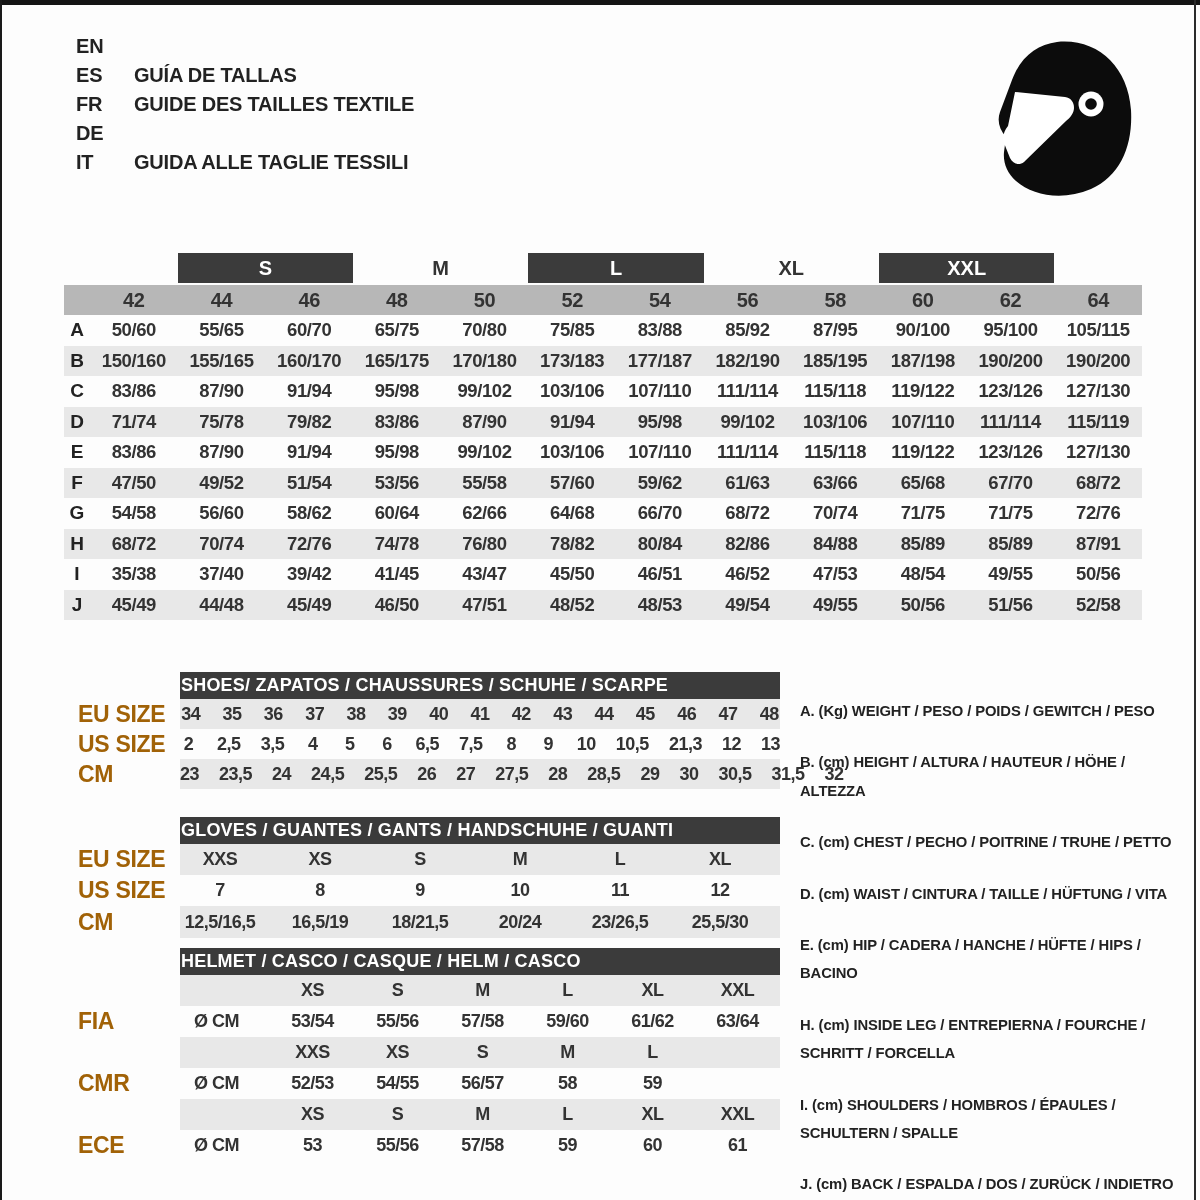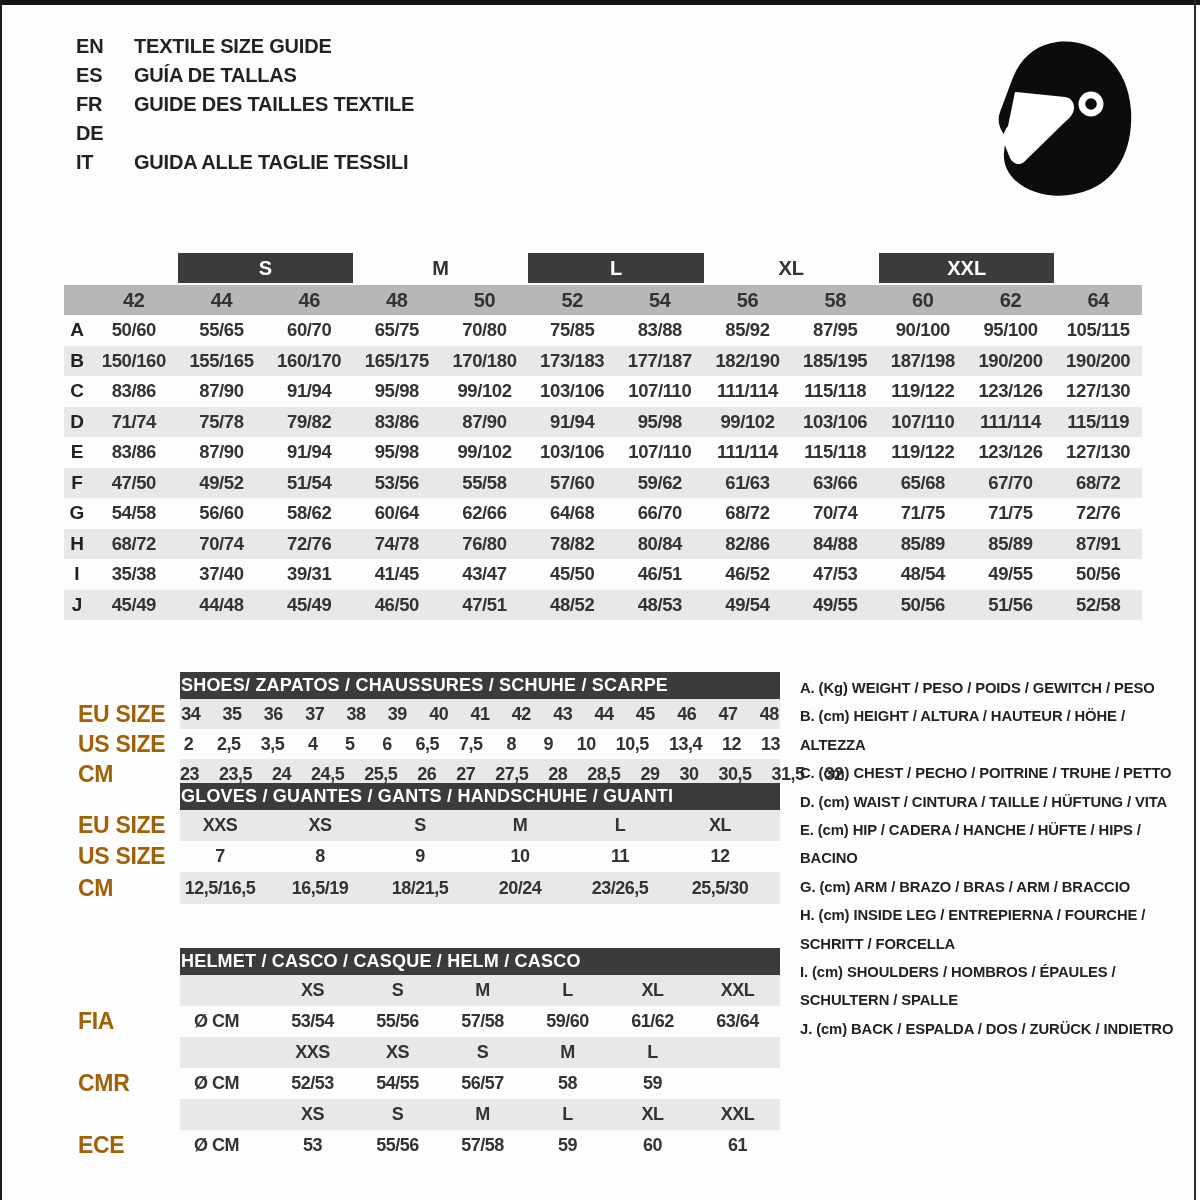--- a/index.html
+++ b/index.html
@@ -46,33 +46,32 @@
   .scell{font-size:18px;font-weight:bold;text-align:center;color:#333;letter-spacing:-0.5px;white-space:nowrap;}
   .cols15{grid-template-columns:repeat(15,1fr);}
   .cols6{grid-template-columns:repeat(6,80px) 1fr;}
   .colsH{grid-template-columns:80px repeat(6,65px) 1fr;}
   .shoes-row,.gloves-row{height:30px;}
   .helm-row{height:31px;}
   .unit-cell{text-align:left;padding-left:14px;}
 
   
   .legend{position:absolute;left:800px;top:674px;width:392px;}
-  .legend-item{font-size:14.8px;font-weight:bold;line-height:28.4px;color:#222;letter-spacing:-0.1px;}
+  .legend-item{font-size:14.8px;font-weight:bold;line-height:28.4px;color:#222;letter-spacing:-0.1px;margin-top:23px;}
 </style>
 </head>
 <body>
 
 <div class="frame-top"></div>
 <div class="frame-left"></div>
 <div class="frame-right"></div>
 
 <div class="lang-block">
   <div class="lang-row">
     <span>EN</span>
-    <span>TEXTILE SIZE GUIDE</span>
   </div>
   <div class="lang-row">
     <span>ES</span>
     <span>GUÍA DE TALLAS</span>
   </div>
   <div class="lang-row">
     <span>FR</span>
     <span>GUIDE DES TAILLES TEXTILE</span>
   </div>
   <div class="lang-row">
@@ -235,21 +234,21 @@
         <div class="m-cell">82/86</div>
         <div class="m-cell">84/88</div>
         <div class="m-cell">85/89</div>
         <div class="m-cell">85/89</div>
         <div class="m-cell">87/91</div>
     </div>
     <div class="m-grid m-row">
       <div class="m-letter">I</div>
       <div class="m-cell">35/38</div>
         <div class="m-cell">37/40</div>
-        <div class="m-cell">39/31</div>
+        <div class="m-cell">39/42</div>
         <div class="m-cell">41/45</div>
         <div class="m-cell">43/47</div>
         <div class="m-cell">45/50</div>
         <div class="m-cell">46/51</div>
         <div class="m-cell">46/52</div>
         <div class="m-cell">47/53</div>
         <div class="m-cell">48/54</div>
         <div class="m-cell">49/55</div>
         <div class="m-cell">50/56</div>
     </div>
@@ -301,21 +300,21 @@
         <div class="scell">3,5</div>
         <div class="scell">4</div>
         <div class="scell">5</div>
         <div class="scell">6</div>
         <div class="scell">6,5</div>
         <div class="scell">7,5</div>
         <div class="scell">8</div>
         <div class="scell">9</div>
         <div class="scell">10</div>
         <div class="scell">10,5</div>
-        <div class="scell">13,4</div>
+        <div class="scell">21,3</div>
         <div class="scell">12</div>
         <div class="scell">13</div>
     </div>
   </div>
   <div class="sec-row shoes-row">
     <div class="sec-label">CM</div>
     <div class="sec-cells stripe cols15">
       <div class="scell">23</div>
         <div class="scell">23,5</div>
         <div class="scell">24</div>
@@ -328,21 +327,21 @@
         <div class="scell">28,5</div>
         <div class="scell">29</div>
         <div class="scell">30</div>
         <div class="scell">30,5</div>
         <div class="scell">31,5</div>
         <div class="scell">32</div>
     </div>
   </div>
 </div>
 
-<div class="section" style="top:783px">
+<div class="section" style="top:817px">
   <div class="sec-bar">GLOVES / GUANTES / GANTS / HANDSCHUHE / GUANTI</div>
   <div class="sec-row gloves-row" style="height:31px">
     <div class="sec-label">EU SIZE</div>
     <div class="sec-cells stripe cols6">
       <div class="scell">XXS</div>
         <div class="scell">XS</div>
         <div class="scell">S</div>
         <div class="scell">M</div>
         <div class="scell">L</div>
         <div class="scell">XL</div>
@@ -450,17 +449,16 @@
     </div>
   </div>
 </div>
 
 <div class="legend">
   <div class="legend-item">A. (Kg) WEIGHT / PESO / POIDS / GEWITCH / PESO</div>
     <div class="legend-item">B. (cm) HEIGHT / ALTURA / HAUTEUR / HÖHE / ALTEZZA</div>
     <div class="legend-item">C. (cm) CHEST / PECHO / POITRINE / TRUHE / PETTO</div>
     <div class="legend-item">D. (cm) WAIST / CINTURA / TAILLE / HÜFTUNG / VITA</div>
     <div class="legend-item">E. (cm) HIP / CADERA / HANCHE / HÜFTE / HIPS / BACINO</div>
-    <div class="legend-item">G. (cm) ARM / BRAZO / BRAS / ARM / BRACCIO</div>
     <div class="legend-item">H. (cm) INSIDE LEG / ENTREPIERNA / FOURCHE / SCHRITT / FORCELLA</div>
     <div class="legend-item">I. (cm) SHOULDERS / HOMBROS / ÉPAULES / SCHULTERN / SPALLE</div>
     <div class="legend-item">J. (cm) BACK / ESPALDA / DOS / ZURÜCK / INDIETRO</div>
 </div>
 
 </body></html>

